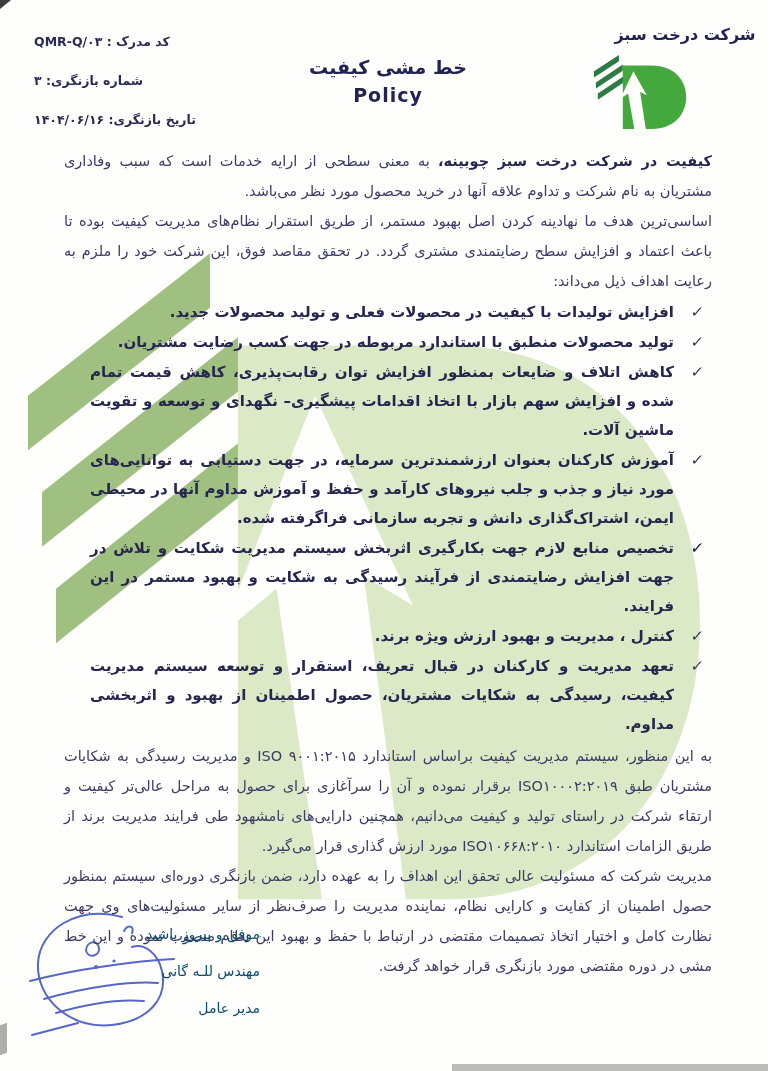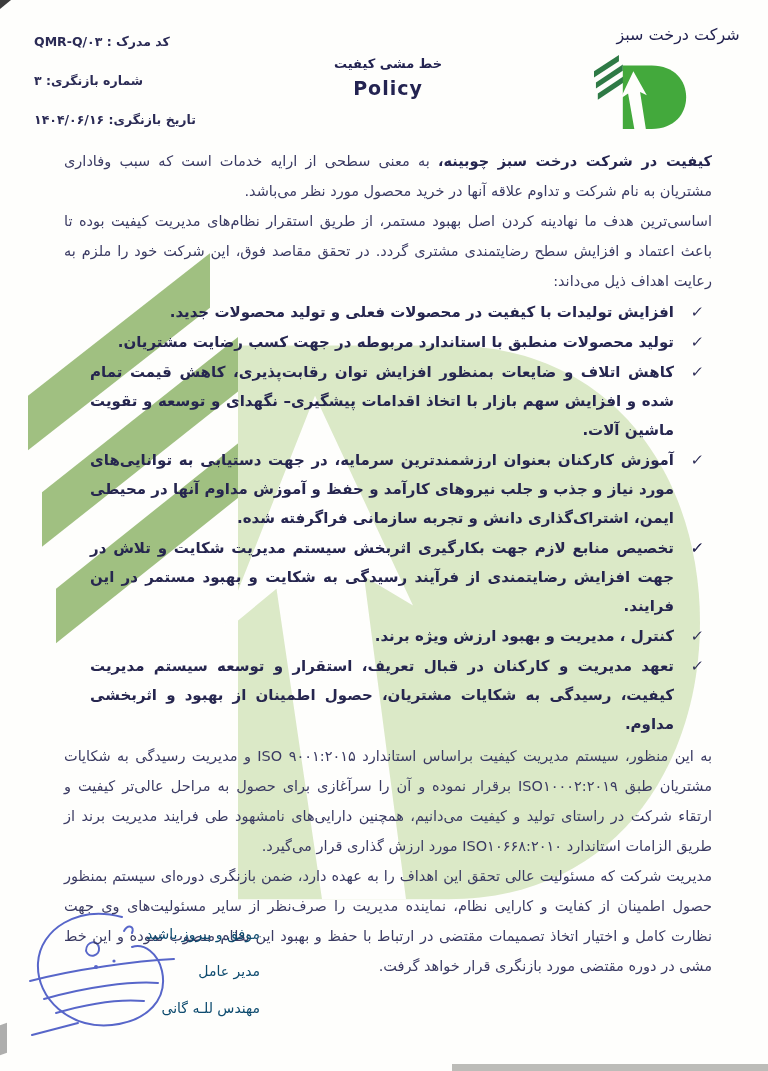--- a/index.html
+++ b/index.html
@@ -11,25 +11,25 @@
   
   .doc-codes{
     position:absolute;top:22px;left:34px;width:208px;
     direction:rtl;text-align:left;
     font-size:12.5px;font-weight:bold;color:#2b2b55;line-height:39px;
   }
   .title-block{
     position:absolute;top:56px;left:280px;width:216px;
     text-align:center;color:#232351;
   }
-  .title-fa{font-size:13px;font-weight:bold;direction:rtl;}
+  .title-fa{font-size:19px;font-weight:bold;direction:rtl;}
   .title-en{font-size:19px;font-weight:bold;margin-top:6px;letter-spacing:1px;}
   .brand-name{
-    position:absolute;top:25px;right:14px;width:152px;text-align:center;
-    direction:rtl;font-size:16px;font-weight:normal;color:#232351;
+    position:absolute;top:25px;right:7px;width:152px;text-align:center;
+    direction:rtl;font-size:16px;font-weight:bold;color:#232351;
   }
   .logo{position:absolute;top:52px;right:78px;}
   
   .watermark{position:absolute;left:28px;top:228px;z-index:0;opacity:.95;}
   
   .content{
     position:absolute;left:64px;right:56px;top:146px;z-index:2;
     direction:rtl;color:#3b3b63;font-size:14.5px;
   }
   .par{margin:0;text-align:justify;line-height:30px;}
@@ -140,22 +140,22 @@
       <span>تعهد مدیریت و کارکنان در قبال تعریف، استقرار و توسعه سیستم مدیریت کیفیت، رسیدگی به شکایات مشتریان، حصول اطمینان از بهبود و اثربخشی مداوم.</span>
     </div>
   </div>
 
   <p class="par">به این منظور، سیستم مدیریت کیفیت براساس استاندارد ۹۰۰۱:۲۰۱۵ ISO و مدیریت رسیدگی به شکایات مشتریان طبق ISO۱۰۰۰۲:۲۰۱۹ برقرار نموده و آن را سرآغازی برای حصول به مراحل عالی‌تر کیفیت و ارتقاء شرکت در راستای تولید و کیفیت می‌دانیم، همچنین دارایی‌های نامشهود طی فرایند مدیریت برند از طریق الزامات استاندارد ISO۱۰۶۶۸:۲۰۱۰ مورد ارزش گذاری قرار می‌گیرد.</p>
   <p class="par">مدیریت شرکت که مسئولیت عالی تحقق این اهداف را به عهده دارد، ضمن بازنگری دوره‌ای سیستم بمنظور حصول اطمینان از کفایت و کارایی نظام، نماینده مدیریت را صرف‌نظر از سایر مسئولیت‌های وی جهت نظارت کامل و اختیار اتخاذ تصمیمات مقتضی در ارتباط با حفظ و بهبود این نظام منصوب نموده و این خط مشی در دوره مقتضی مورد بازنگری قرار خواهد گرفت.</p>
 </div>
 
 <div class="sign-text">
   <div>موفق و پیروز باشید</div>
+  <div>مهندس للـه گانی</div>
   <div>مدیر عامل</div>
-  <div>مهندس للـه گانی</div>
 </div>
 
 <svg class="sign-scribble" width="184" height="150" viewBox="0 0 184 150">
   <g fill="none" stroke="#4656c4" stroke-width="2" stroke-linecap="round" opacity="0.9">
     <path d="M96 14 C 52 2 14 26 12 60 C 10 96 44 126 86 122 C 122 118 142 96 136 68 C 132 50 118 40 106 44"></path>
     <path d="M98 28 c 4 -7 11 -5 8 2"></path>
     <path d="M60 48 c 0 -10 12 -12 13 -3 c 1 8 -10 11 -13 3"></path>
     <path d="M4 78 C 50 66 110 58 148 56"></path>
     <path d="M18 96 C 60 84 104 78 132 80"></path>
     <path d="M30 110 C 64 100 96 96 118 98"></path>

